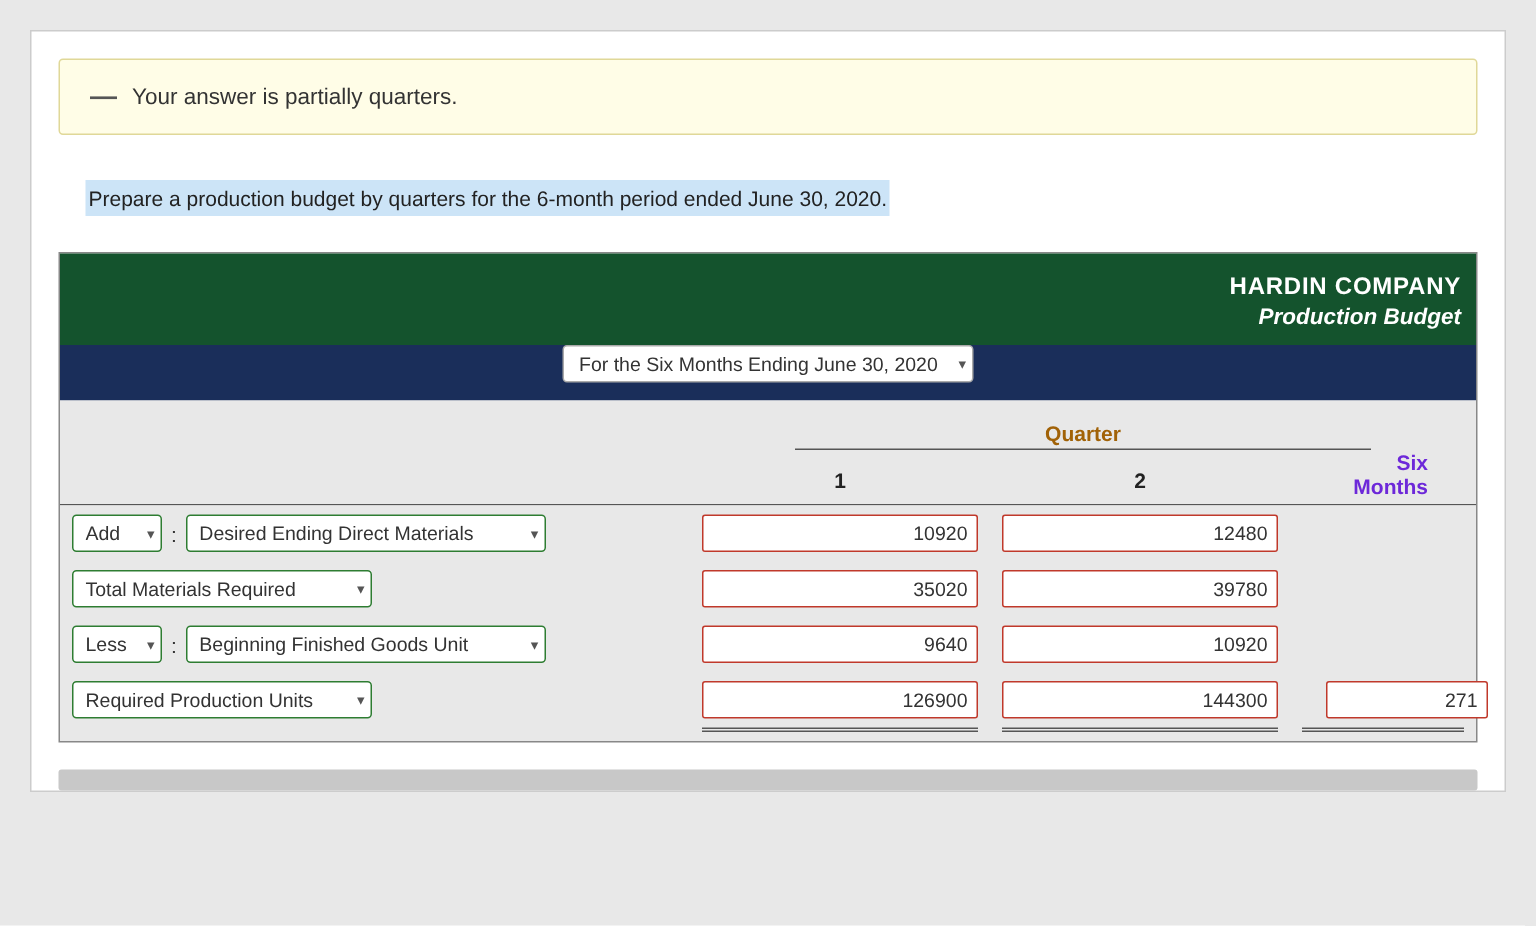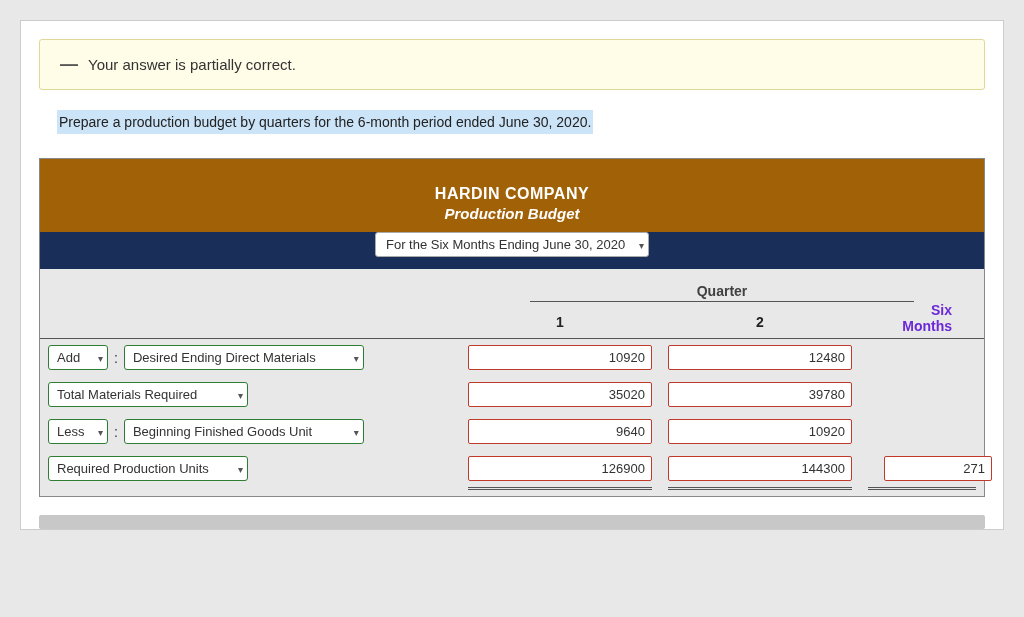--- a/index.html
+++ b/index.html
@@ -30,35 +30,35 @@
     .alert-icon {
       color: #555;
       font-size: 18px;
       font-weight: bold;
     }
     .alert-text {
       color: #333;
       font-size: 15px;
     }
     .instruction {
-      margin: 6px 18px 12px 18px;
+      margin: 16px 18px 12px 18px;
       font-size: 14px;
       color: #222;
       background: #cce4f7;
       padding: 4px 2px;
       display: inline-block;
     }
     .table-wrapper {
       margin: 0 18px 18px 18px;
       border: 1px solid #888;
     }
     .table-header {
-      background: #a16207;
-      text-align: center;
-      padding: 26px 10px 10px 10px;
+      background: #14532d;
+      text-align: right;
+      padding: 14px 10px 10px 10px;
     }
     .company-name {
       color: #fff;
       font-size: 16px;
       font-weight: bold;
       letter-spacing: 0.5px;
     }
     .budget-title {
       color: #fff;
       font-size: 15px;
@@ -79,21 +79,21 @@
       font-size: 13px;
       color: #333;
       appearance: none;
       -webkit-appearance: none;
       cursor: pointer;
     }
     .quarter-heading {
       text-align: center;
       font-size: 14px;
       font-weight: bold;
-      color: #404040;
+      color: #a16207;
       padding: 6px 0 2px 0;
       width: 100%;
     }
     .col-num-label {
       font-size: 14px;
       font-weight: bold;
       color: #222;
       padding-bottom: 4px;
     }
     .six-months-label {
@@ -185,21 +185,21 @@
       border-radius: 2px;
     }
   </style>
 </head>
 <body>
 
 <div class="page-container">
 
   <div class="alert-bar">
     <span class="alert-icon">—</span>
-    <span class="alert-text">Your answer is partially correct.</span>
+    <span class="alert-text">Your answer is partially quarters.</span>
   </div>
 
   <div style="margin: 0 18px 12px 18px;">
     <span class="instruction">Prepare a production budget by quarters for the 6-month period ended June 30, 2020.</span>
   </div>
 
   <div class="table-wrapper">
 
     <div class="table-header">
       <div class="company-name">HARDIN COMPANY</div>

